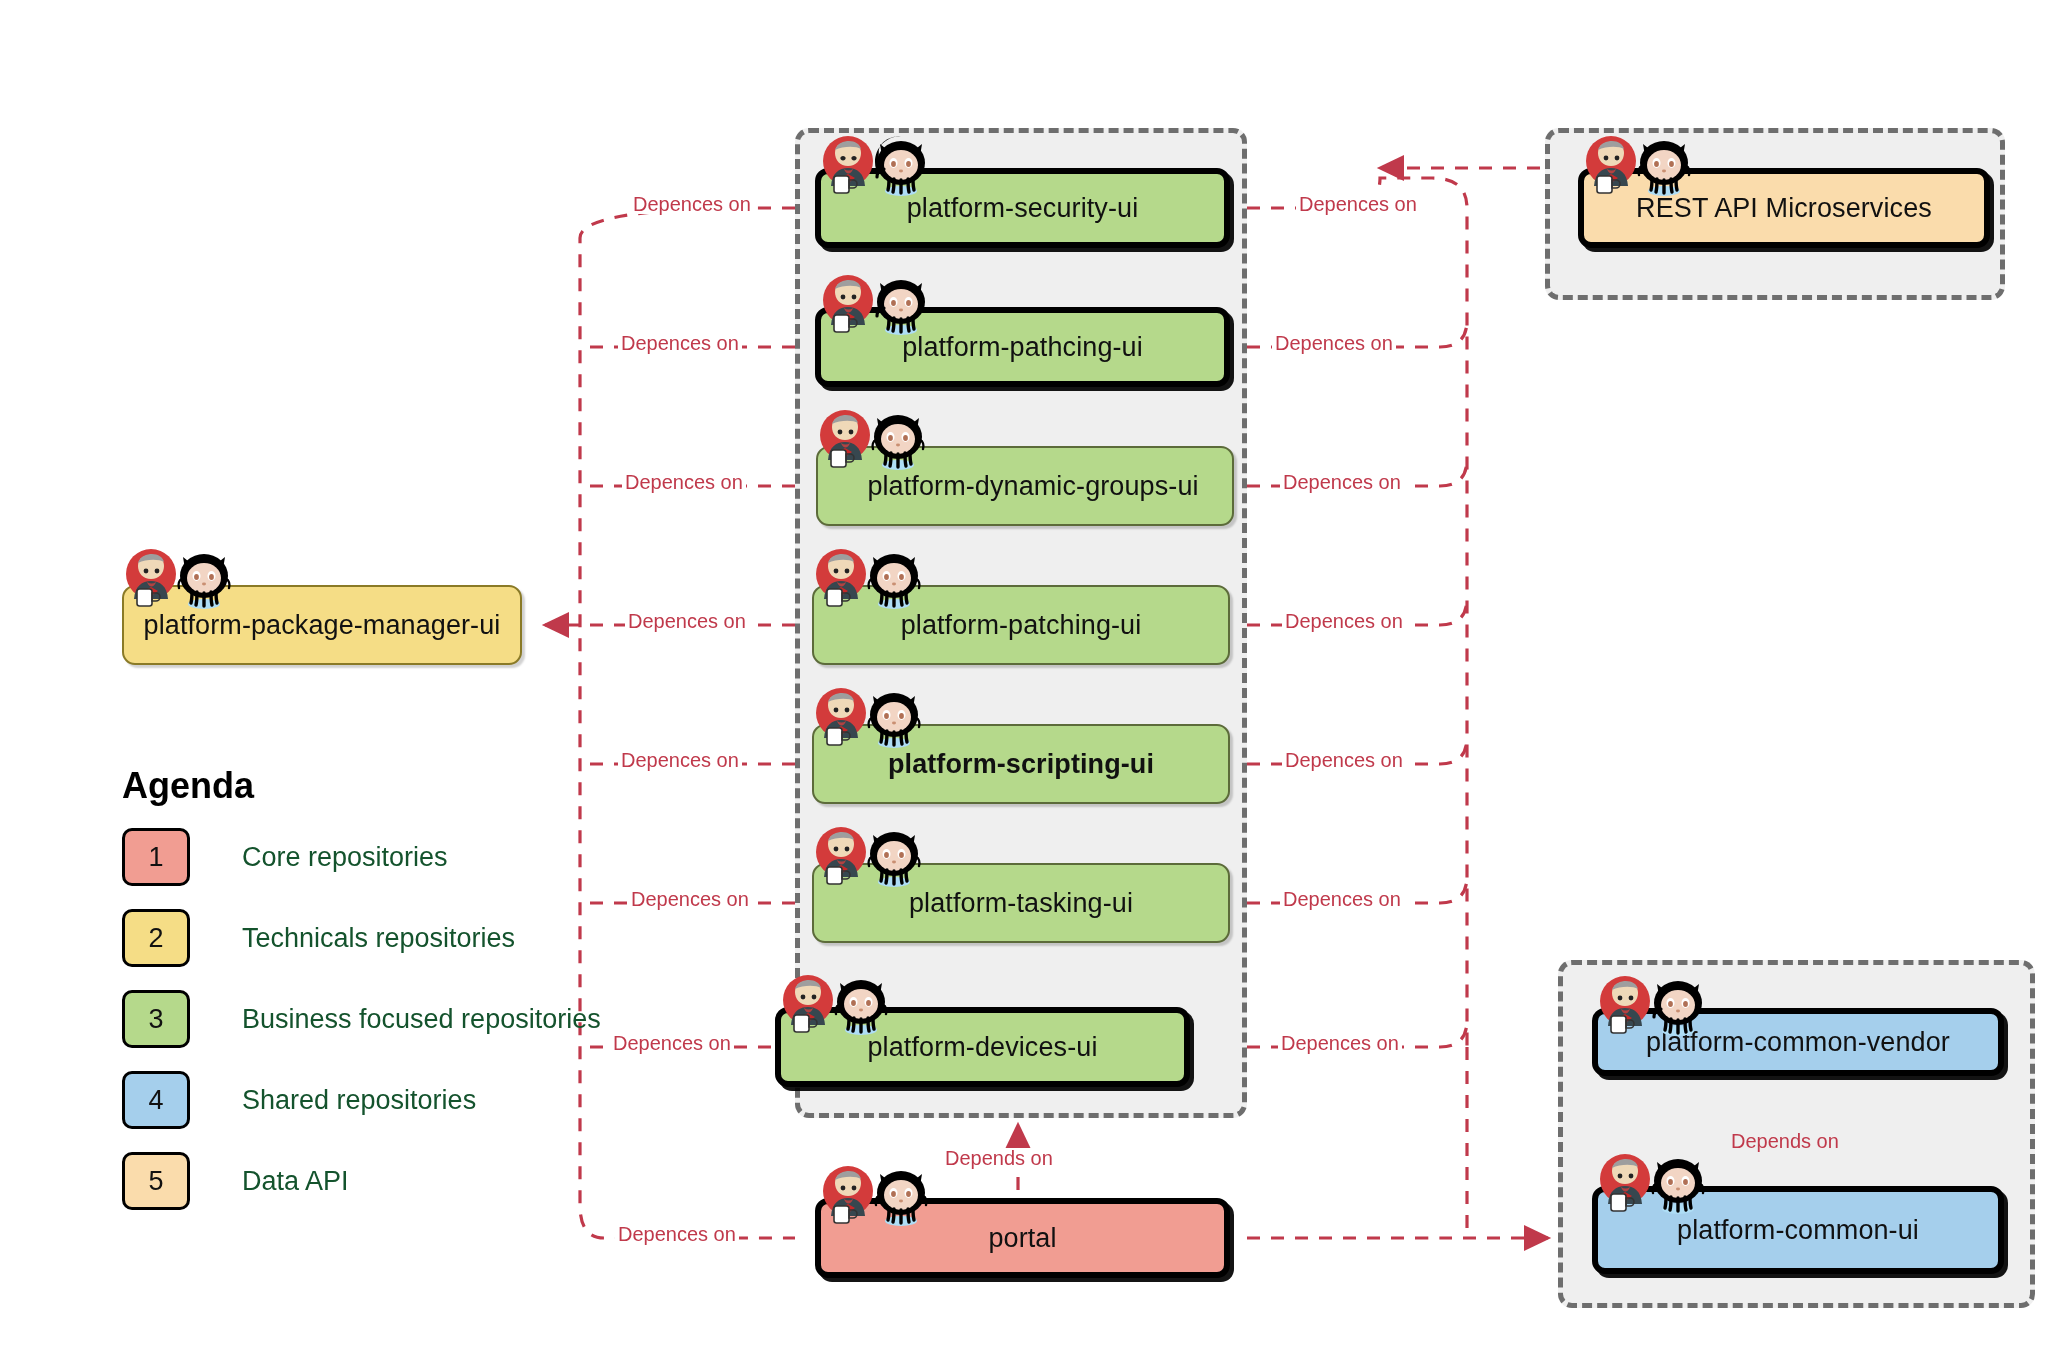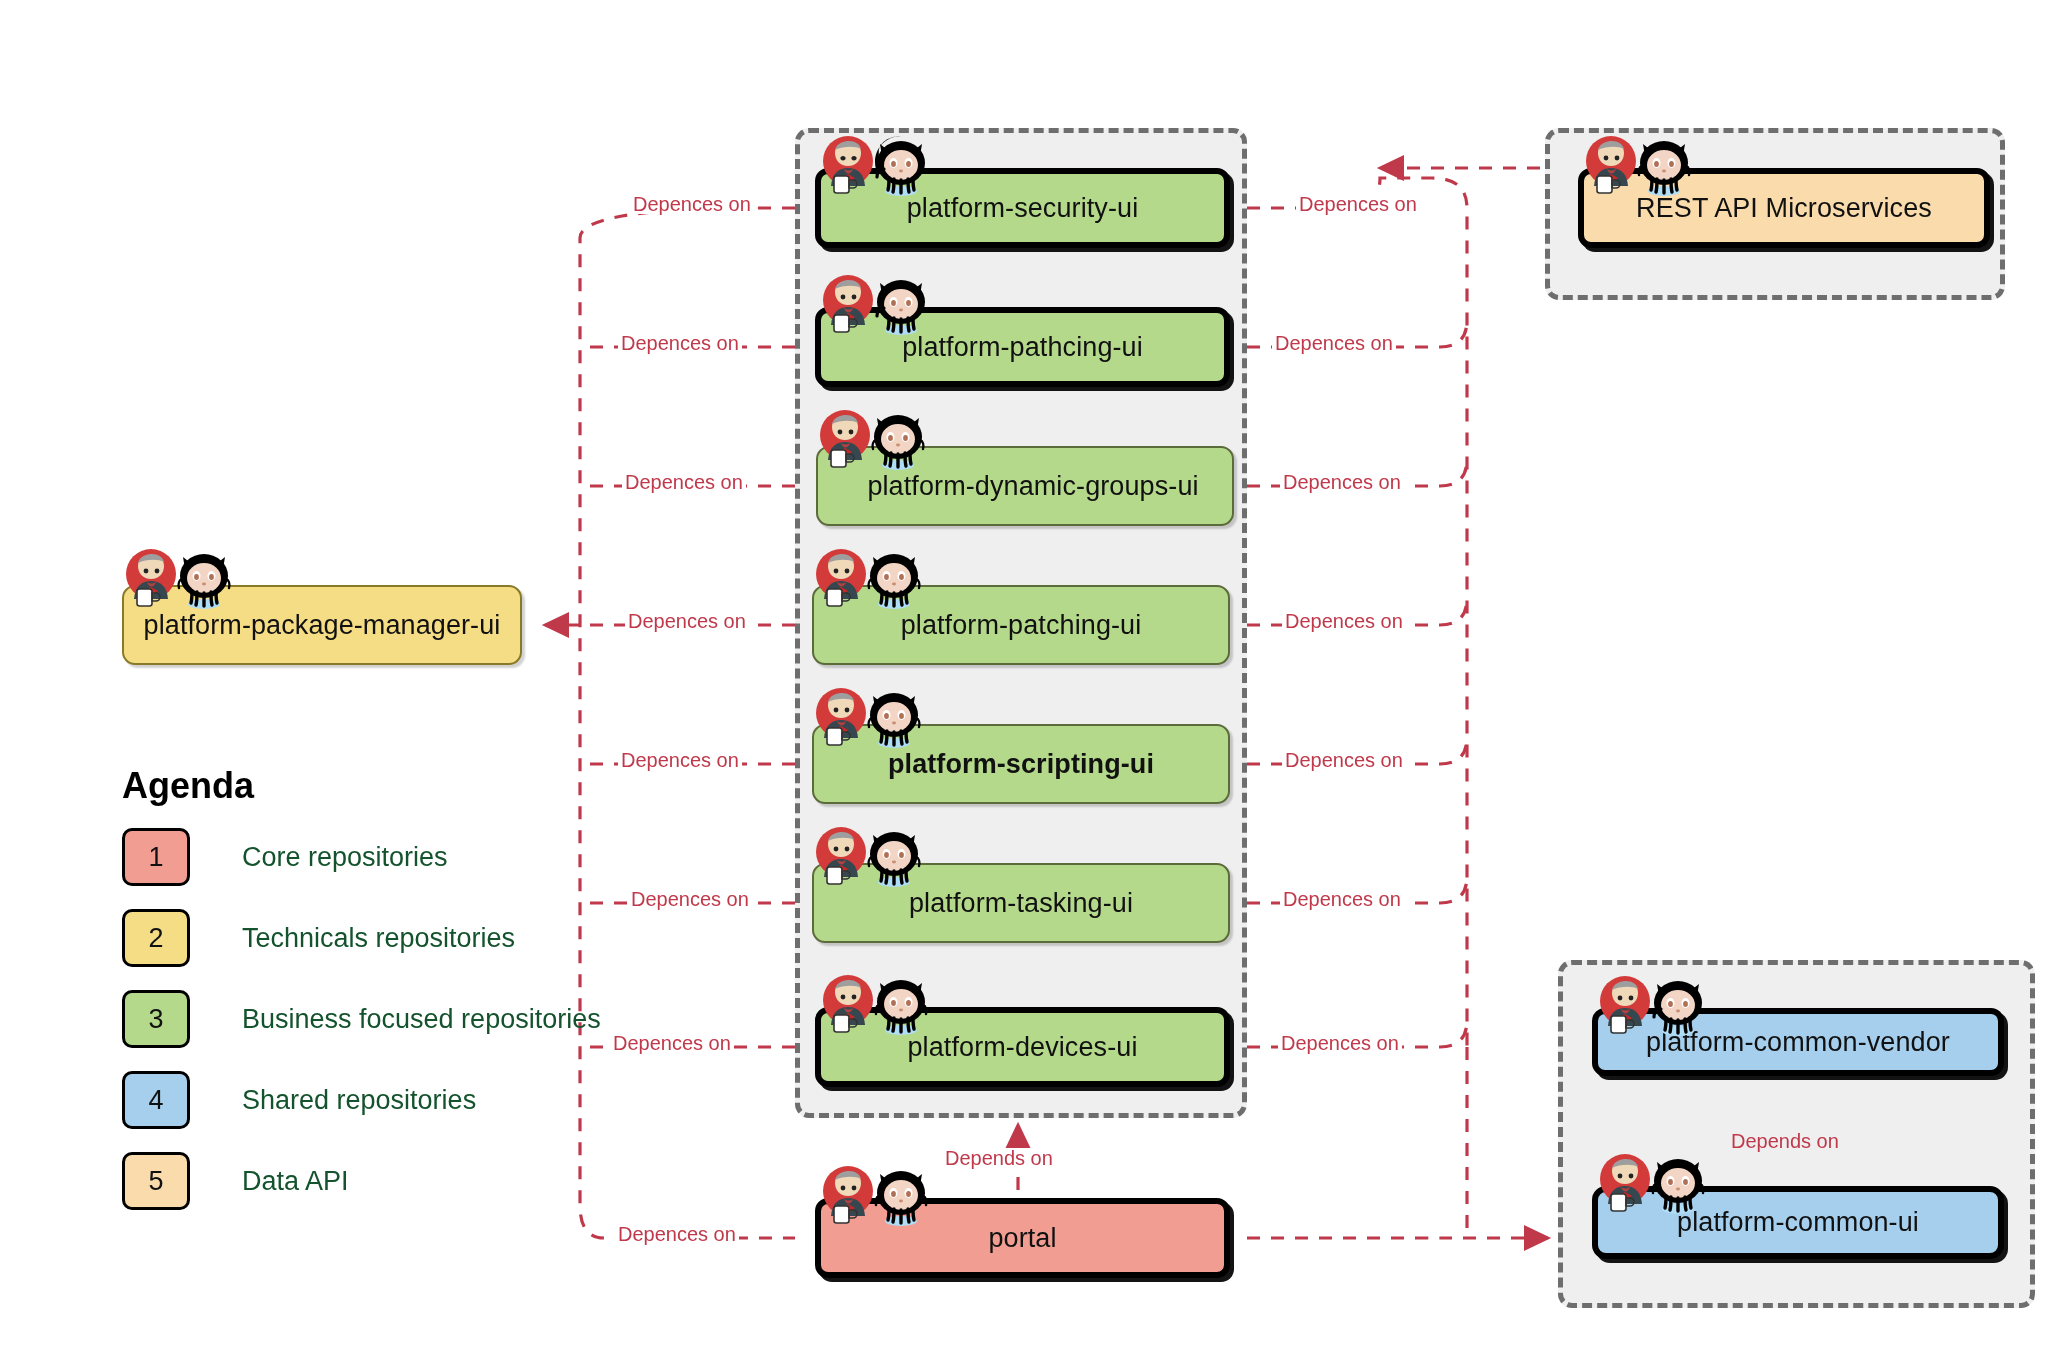--- a/index.html
+++ b/index.html
@@ -288,21 +288,21 @@
             <ellipse cx="26" cy="35" rx="2" ry="1.4" fill="#c98f72"></ellipse>
             <ellipse cx="26" cy="55" rx="16" ry="5" fill="#aeddf5"></ellipse>
             <path d="M14 42c0 8-1 12-1 12M19 43c0 9-1 13-1 13M26 44c0 9 0 13 0 13M33 43c0 9 1 13 1 13M38 42c0 8 1 12 1 12" stroke="#000" stroke-width="3.4" fill="none" stroke-linecap="round"></path>
             <path d="M4 30c-3 1-4 5-3 9M48 30c3 1 4 5 3 9" stroke="#000" stroke-width="2.4" fill="none" stroke-linecap="round"></path>
           </g>
       </svg>
     </span>
     <span class="lbl">platform-tasking-ui</span>
   </div>
 
-  <div class="node green thick" style="left:815px;top:1007px;width:415px;height:80px;">
+  <div class="node green thick" style="left:775px;top:1007px;width:415px;height:80px;">
     <span class="badge">
       <svg viewBox="0 0 120 62" width="120" height="62">
         <g>
             <circle cx="31" cy="27" r="25" fill="#d33b3b"></circle>
             <path d="M14 52c1-13 8-18 17-18s16 5 17 18z" fill="#37474f"></path>
             <path d="M31 8c9 0 13 5 13 11 0 7-5 13-13 13s-13-6-13-13c0-6 4-11 13-11z" fill="#efd9b8"></path>
             <path d="M18 16c2-7 9-9 14-9 6 0 11 3 12 8-5-3-18-3-26 1z" fill="#9e9e9e"></path>
             <circle cx="26" cy="24" r="2.4" fill="#222"></circle>
             <circle cx="37" cy="24" r="2.4" fill="#222"></circle>
             <path d="M27 35c3 2 6 2 9 0-1 3-3 4.5-4.5 4.5S28 38 27 35z" fill="#b24242"></path>
@@ -453,21 +453,21 @@
             <ellipse cx="26" cy="35" rx="2" ry="1.4" fill="#c98f72"></ellipse>
             <ellipse cx="26" cy="55" rx="16" ry="5" fill="#aeddf5"></ellipse>
             <path d="M14 42c0 8-1 12-1 12M19 43c0 9-1 13-1 13M26 44c0 9 0 13 0 13M33 43c0 9 1 13 1 13M38 42c0 8 1 12 1 12" stroke="#000" stroke-width="3.4" fill="none" stroke-linecap="round"></path>
             <path d="M9 33C5 33 2 37 2 41" stroke="#000" stroke-width="3.2" fill="none" stroke-linecap="round"></path>
           </g>
       </svg>
     </span>
     <span class="lbl">platform-common-vendor</span>
   </div>
 
-  <div class="node blue thick" style="left:1592px;top:1186px;width:412px;height:73px;border-radius:14px;">
+  <div class="node blue thick" style="left:1592px;top:1186px;width:412px;height:88px;">
     <span class="badge">
       <svg viewBox="0 0 120 62" width="120" height="62">
         <g>
             <circle cx="31" cy="27" r="25" fill="#d33b3b"></circle>
             <path d="M14 52c1-13 8-18 17-18s16 5 17 18z" fill="#37474f"></path>
             <path d="M31 8c9 0 13 5 13 11 0 7-5 13-13 13s-13-6-13-13c0-6 4-11 13-11z" fill="#efd9b8"></path>
             <path d="M18 16c2-7 9-9 14-9 6 0 11 3 12 8-5-3-18-3-26 1z" fill="#9e9e9e"></path>
             <circle cx="26" cy="24" r="2.4" fill="#222"></circle>
             <circle cx="37" cy="24" r="2.4" fill="#222"></circle>
             <path d="M27 35c3 2 6 2 9 0-1 3-3 4.5-4.5 4.5S28 38 27 35z" fill="#b24242"></path>

